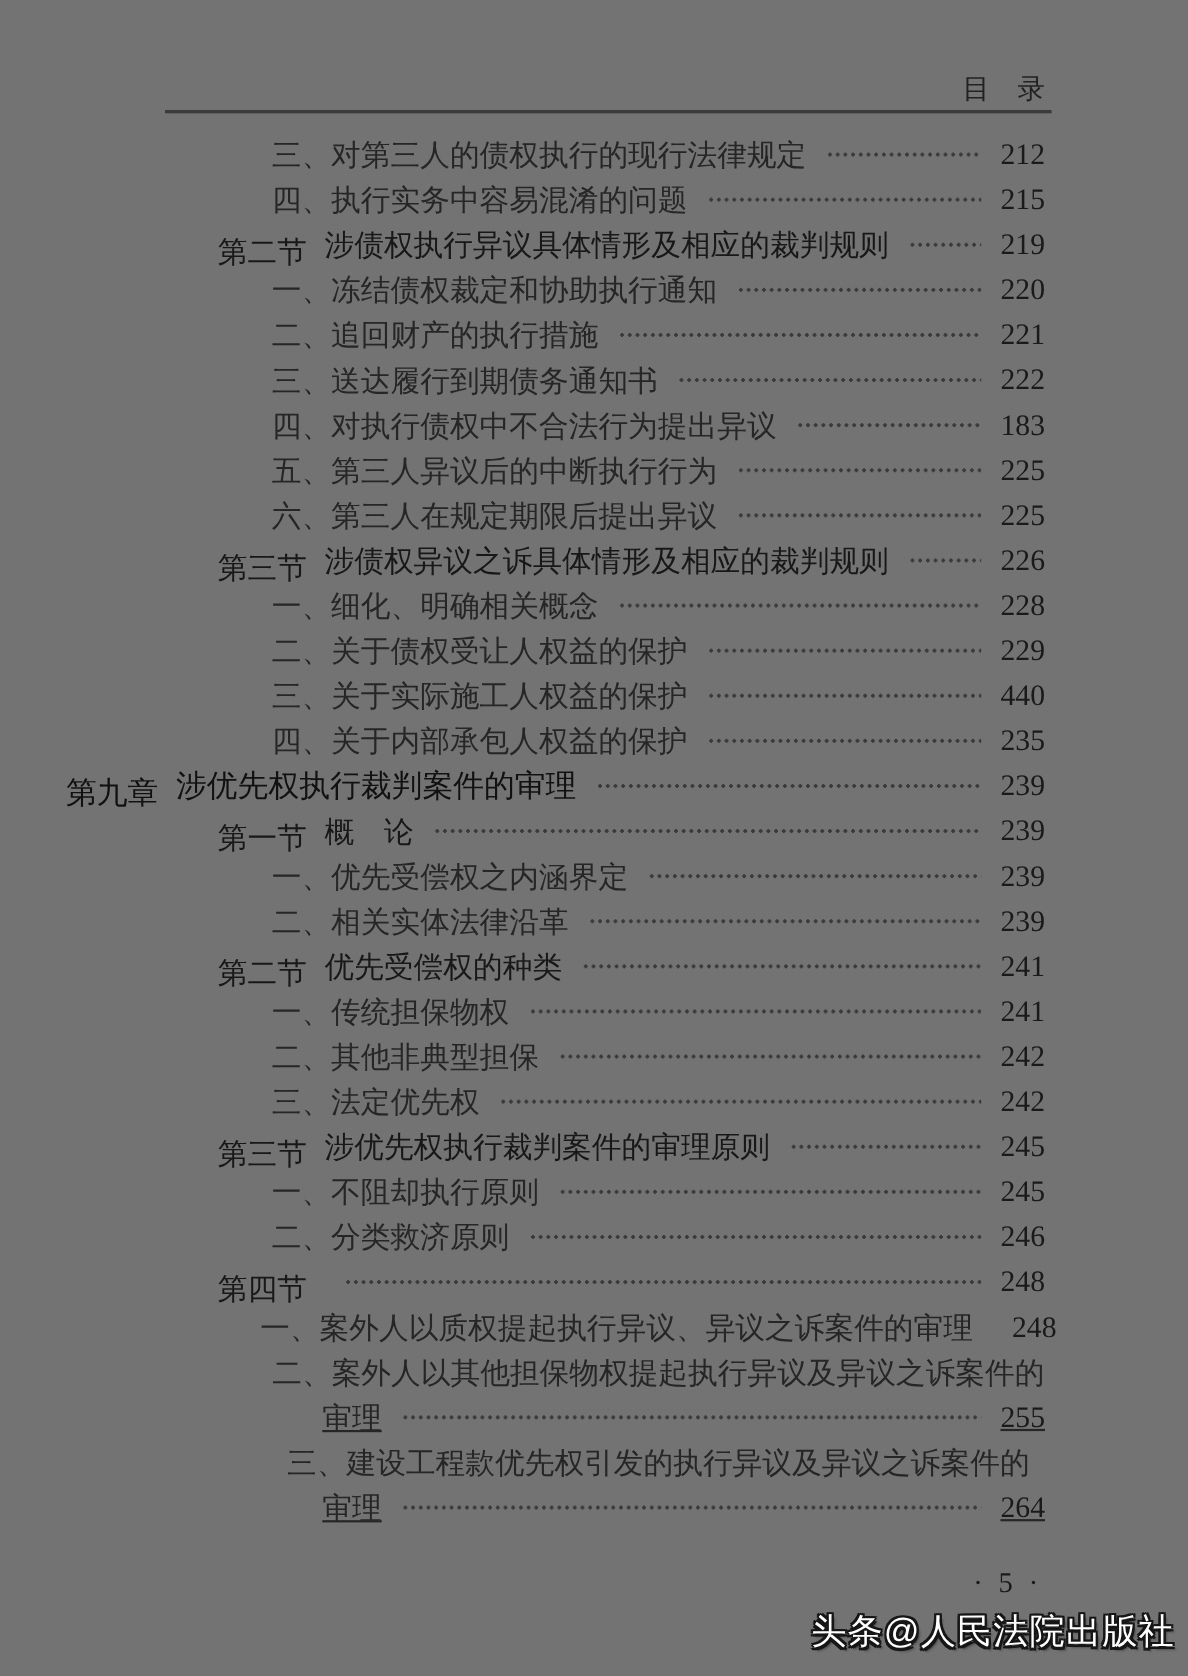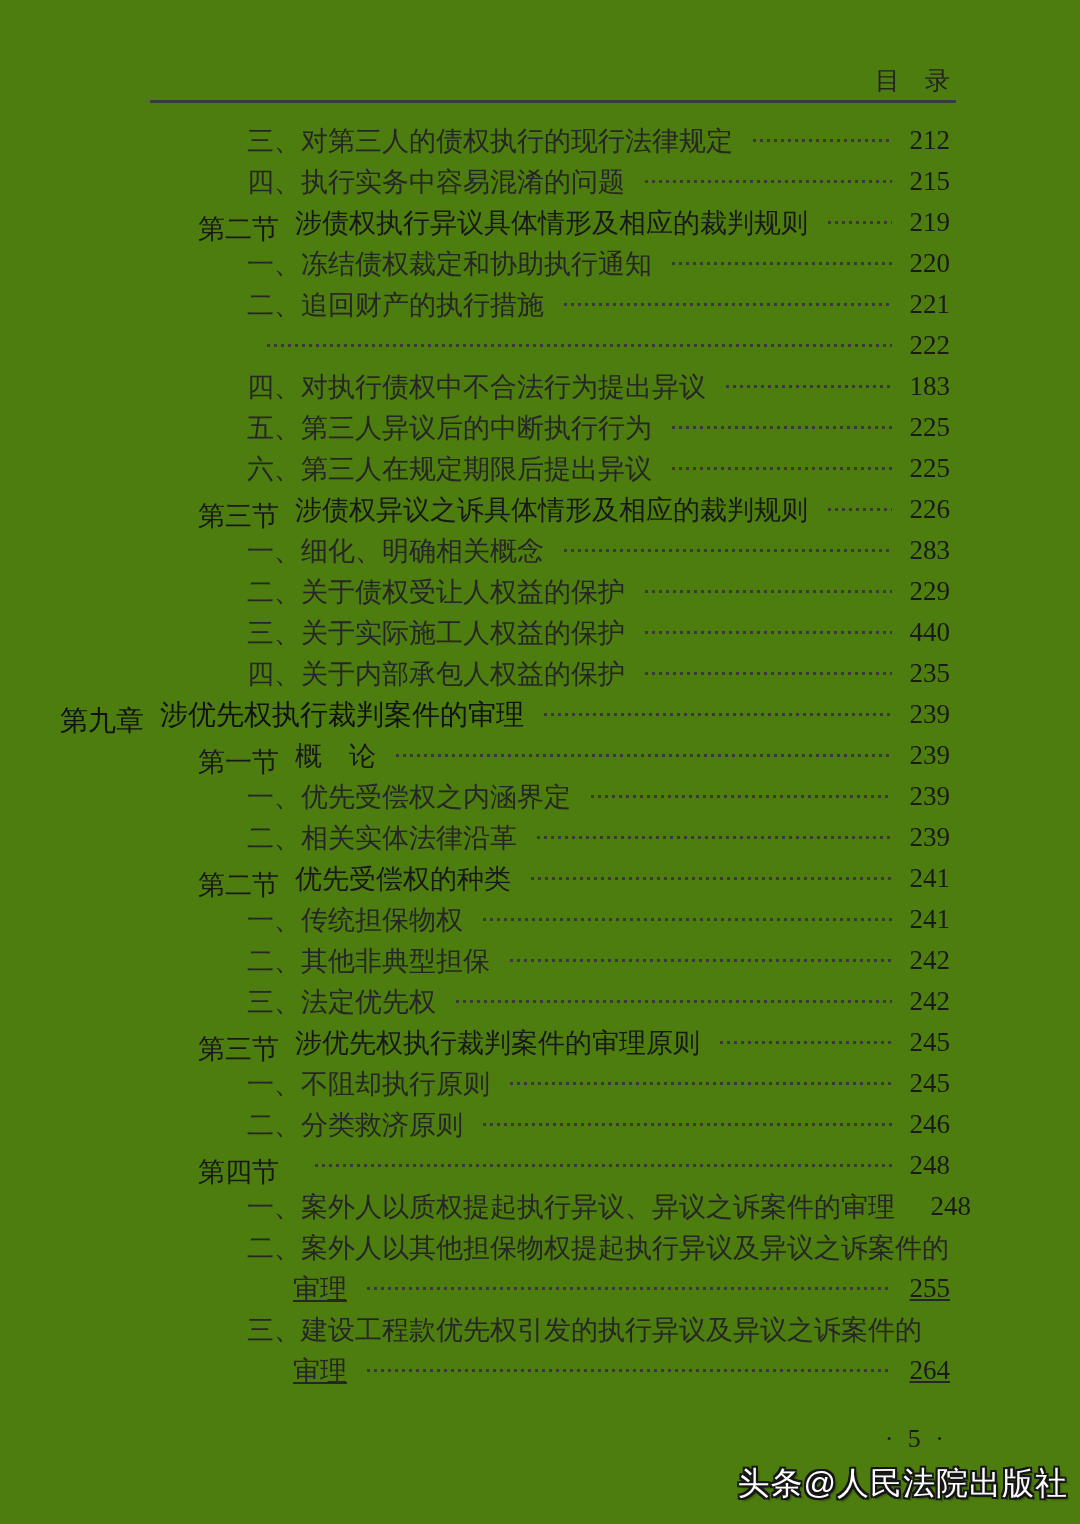--- a/index.html
+++ b/index.html
@@ -4,21 +4,21 @@
 <style>
   html, body {
     margin: 0;
     padding: 0;
     background: #ffffff;
   }
   .page {
     position: relative;
     width: 1080px;
     height: 1524px;
-    background: #4d7c0f;
+    background: #737373;
     overflow: hidden;
     font-family: "Liberation Serif", serif;
     color: #1f1f1f;
   }
   .header-title {
     position: absolute;
     top: 64px;
     right: 130px;
     font-size: 25px;
     color: #222;
@@ -37,20 +37,21 @@
     top: 120px;
     left: 0;
     width: 950px;
   }
   .row {
     display: flex;
     align-items: center;
     height: 41px;
     font-size: 27px;
     white-space: nowrap;
+    justify-content: center;
   }
   .row.level-chapter { padding-left: 60px; font-weight: normal; font-size: 28px; color: #111; }
   .row.level-section { padding-left: 198px; color: #181818; }
   .row.level-item    { padding-left: 247px; color: #262626; }
   .row.level-cont    { padding-left: 293px; color: #262626; text-decoration: underline; }
   .row .label { margin-right: 16px; margin-top: 12px; }
   .row .label:empty { display: none; margin: 0; }
   .row .leader {
     flex: 1;
     height: 27px;
@@ -124,20 +125,21 @@
     <span class="pagenum">220</span>
   </div>
       <div class="row level-item">
 
     <span class="text">二、追回财产的执行措施</span>
     <span class="leader"></span>
     <span class="pagenum">221</span>
   </div>
       <div class="row level-item">
 
+    <span class="text">三、送达履行到期债务通知书</span>
     <span class="leader"></span>
     <span class="pagenum">222</span>
   </div>
       <div class="row level-item">
 
     <span class="text">四、对执行债权中不合法行为提出异议</span>
     <span class="leader"></span>
     <span class="pagenum">183</span>
   </div>
       <div class="row level-item">
@@ -155,21 +157,21 @@
       <div class="row level-section">
     <span class="label">第三节</span>
     <span class="text">涉债权异议之诉具体情形及相应的裁判规则</span>
     <span class="leader"></span>
     <span class="pagenum">226</span>
   </div>
       <div class="row level-item">
 
     <span class="text">一、细化、明确相关概念</span>
     <span class="leader"></span>
-    <span class="pagenum">283</span>
+    <span class="pagenum">228</span>
   </div>
       <div class="row level-item">
 
     <span class="text">二、关于债权受让人权益的保护</span>
     <span class="leader"></span>
     <span class="pagenum">229</span>
   </div>
       <div class="row level-item">
 
     <span class="text">三、关于实际施工人权益的保护</span>

